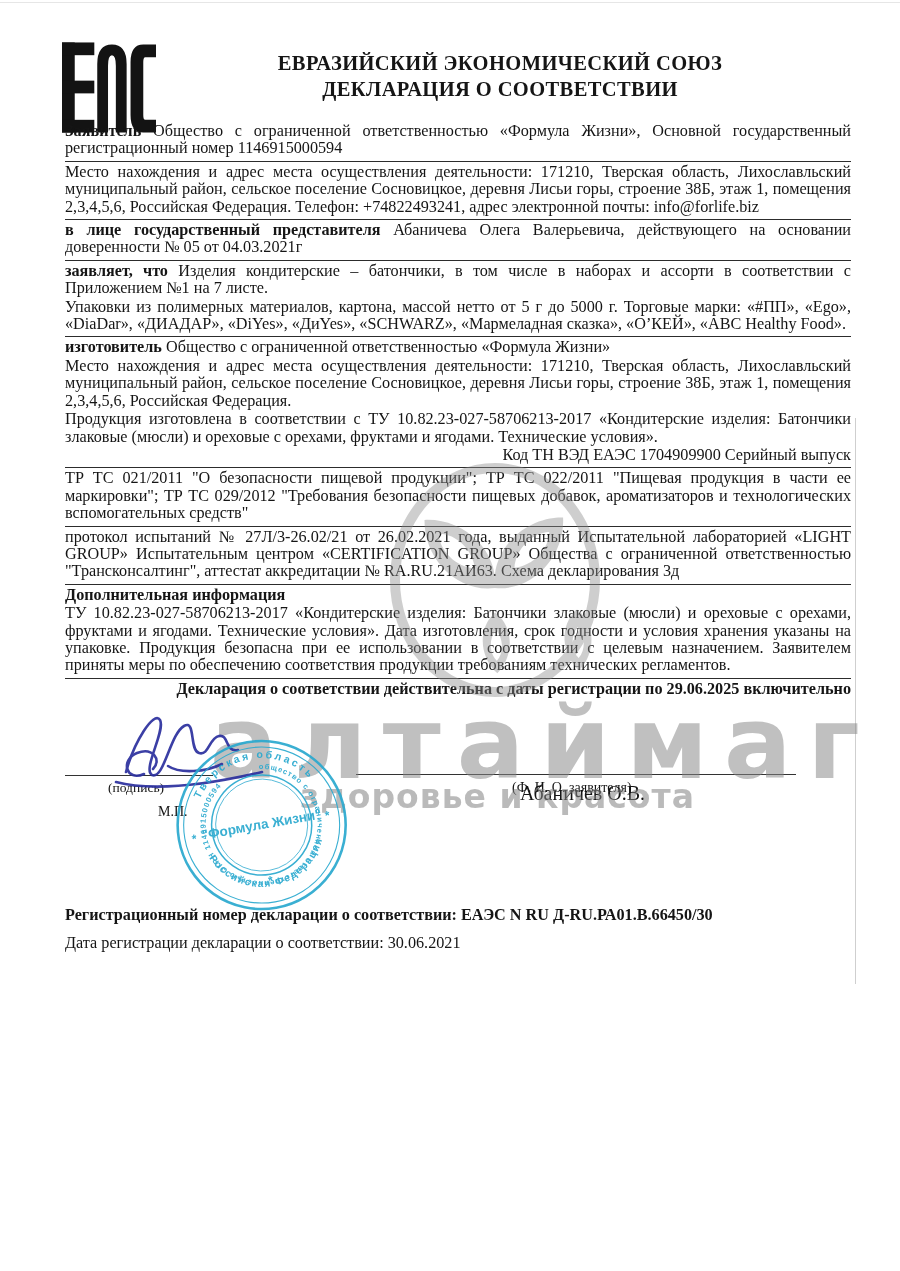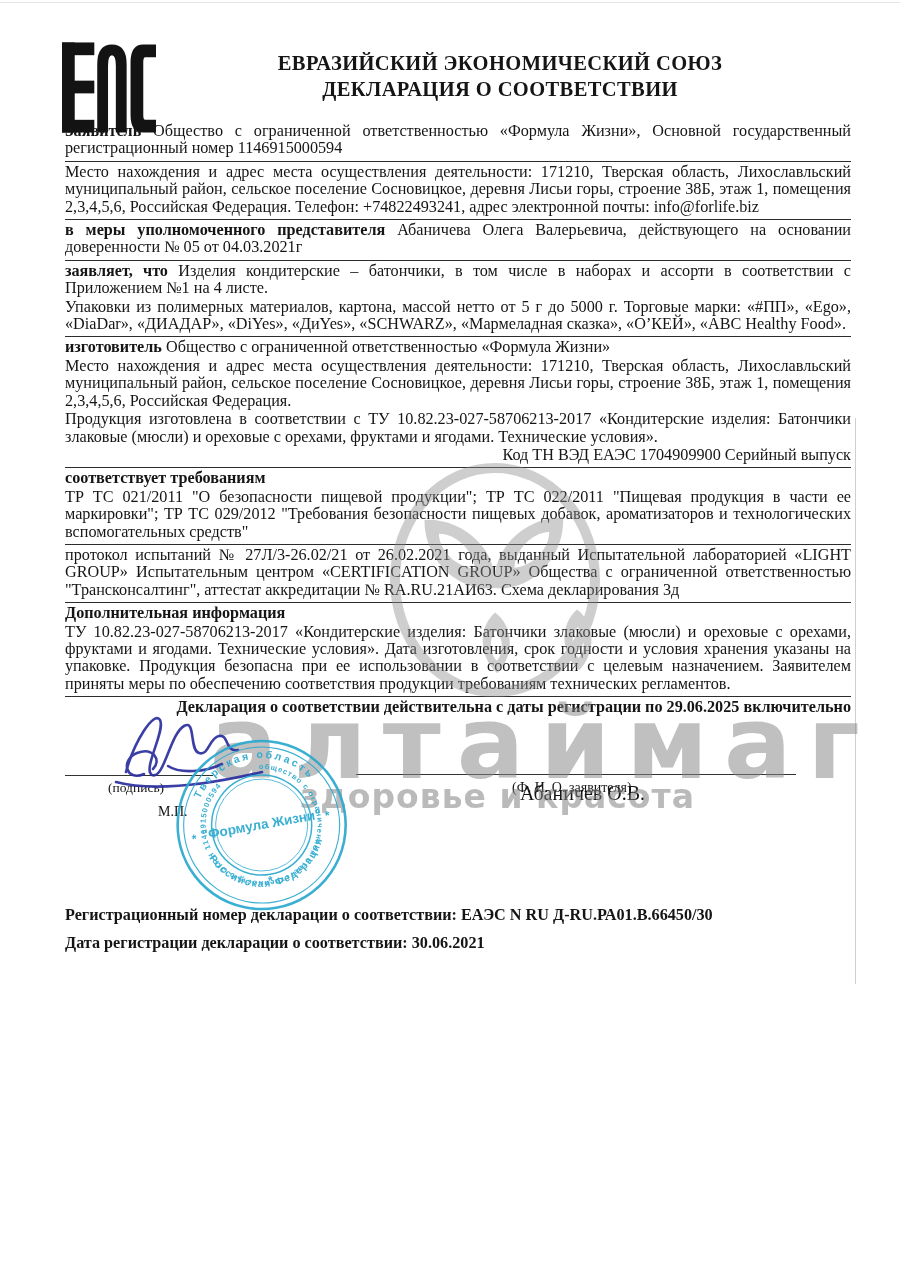--- a/index.html
+++ b/index.html
@@ -48,21 +48,21 @@
     font-size:100px; letter-spacing:16px; color:rgba(135,135,135,.52); line-height:1;
   }
   .wm-tagline {
     position:absolute; left:300px; top:780px; z-index:2; pointer-events:none;
     font-family:"DejaVu Sans", sans-serif; font-weight:bold;
     font-size:33px; letter-spacing:1px; color:rgba(130,130,130,.55); line-height:1;
   }
 
   
   .footer-reg  { position:absolute; left:65px; top:906px; font-size:16.2px; font-weight:bold; z-index:1; }
-  .footer-date { position:absolute; left:65px; top:934px; font-size:16.2px; font-weight:bold; z-index:1; }
+  .footer-date { position:absolute; left:65px; top:934px; font-size:16.2px; font-weight:normal; z-index:1; }
 </style>
 </head>
 <body>
 
 <div class="page">
 
   <div class="edge-top"></div>
   <div class="edge-right"></div>
 
   <div class="eac-logo">
@@ -87,37 +87,36 @@
 
     <section>
       <p><b class="b">Заявитель</b> <span>Общество с ограниченной ответственностью «Формула Жизни», Основной государственный регистрационный номер 1146915000594</span></p>
     </section>
 
     <section>
       <p>Место нахождения и адрес места осуществления деятельности: 171210, Тверская область, Лихославльский муниципальный район, сельское поселение Сосновицкое, деревня Лисьи горы, строение 38Б, этаж 1, помещения 2,3,4,5,6, Российская Федерация. Телефон: +74822493241, адрес электронной почты: info@forlife.biz</p>
     </section>
 
     <section>
-      <p><b class="b">в меры уполномоченного представителя</b> <span>Абаничева  Олега Валерьевича, действующего на основании доверенности № 05 от 04.03.2021г</span></p>
-    </section>
-
-    <section>
-      <p><b class="b">заявляет, что</b> <span>Изделия кондитерские – батончики, в том числе в наборах и ассорти в соответствии с Приложением №1 на 4 листе.</span></p>
+      <p><b class="b">в лице государственный представителя</b> <span>Абаничева  Олега Валерьевича, действующего на основании доверенности № 05 от 04.03.2021г</span></p>
+    </section>
+
+    <section>
+      <p><b class="b">заявляет, что</b> <span>Изделия кондитерские – батончики, в том числе в наборах и ассорти в соответствии с Приложением №1 на 7 листе.</span></p>
       <p>Упаковки из полимерных материалов, картона, массой нетто от 5 г до 5000 г. Торговые марки: «#ПП», «Ego», «DiaDar», «ДИАДАР», «DiYes», «ДиYes», «SCHWARZ», «Мармеладная сказка», «О’КЕЙ», «ABC Healthy Food».</p>
     </section>
 
     <section>
       <p><b class="b">изготовитель</b> <span>Общество с ограниченной ответственностью «Формула Жизни»</span></p>
       <p>Место нахождения и адрес места осуществления деятельности: 171210, Тверская область, Лихославльский муниципальный район, сельское поселение Сосновицкое, деревня Лисьи горы, строение 38Б, этаж 1, помещения 2,3,4,5,6, Российская Федерация.</p>
       <p>Продукция изготовлена в соответствии с ТУ 10.82.23-027-58706213-2017 «Кондитерские изделия: Батончики злаковые (мюсли) и ореховые с орехами, фруктами и ягодами. Технические условия».</p>
       <p class="single">Код ТН ВЭД ЕАЭС  1704909900 Серийный выпуск</p>
     </section>
 
     <section>
-      <p class="b">соответствует требованиям</p>
       <p>ТР ТС 021/2011 "О безопасности пищевой продукции"; ТР ТС 022/2011 "Пищевая продукция в части ее маркировки"; ТР ТС 029/2012 "Требования безопасности пищевых добавок, ароматизаторов и технологических вспомогательных средств"</p>
     </section>
 
     <section>
       <p>протокол испытаний № 27Л/3-26.02/21 от 26.02.2021 года, выданный Испытательной лабораторией «LIGHT GROUP» Испытательным центром «CERTIFICATION GROUP» Общества с ограниченной ответственностью "Трансконсалтинг", аттестат аккредитации № RA.RU.21АИ63. Схема декларирования 3д</p>
     </section>
 
     <section>
       <p class="b">Дополнительная информация</p>
       <p>ТУ 10.82.23-027-58706213-2017 «Кондитерские изделия: Батончики злаковые (мюсли) и ореховые с орехами, фруктами и ягодами. Технические условия». Дата изготовления, срок годности и условия хранения указаны на упаковке. Продукция безопасна при ее использовании в соответствии с целевым назначением. Заявителем приняты меры по обеспечению соответствия продукции требованиям технических регламентов.</p>

